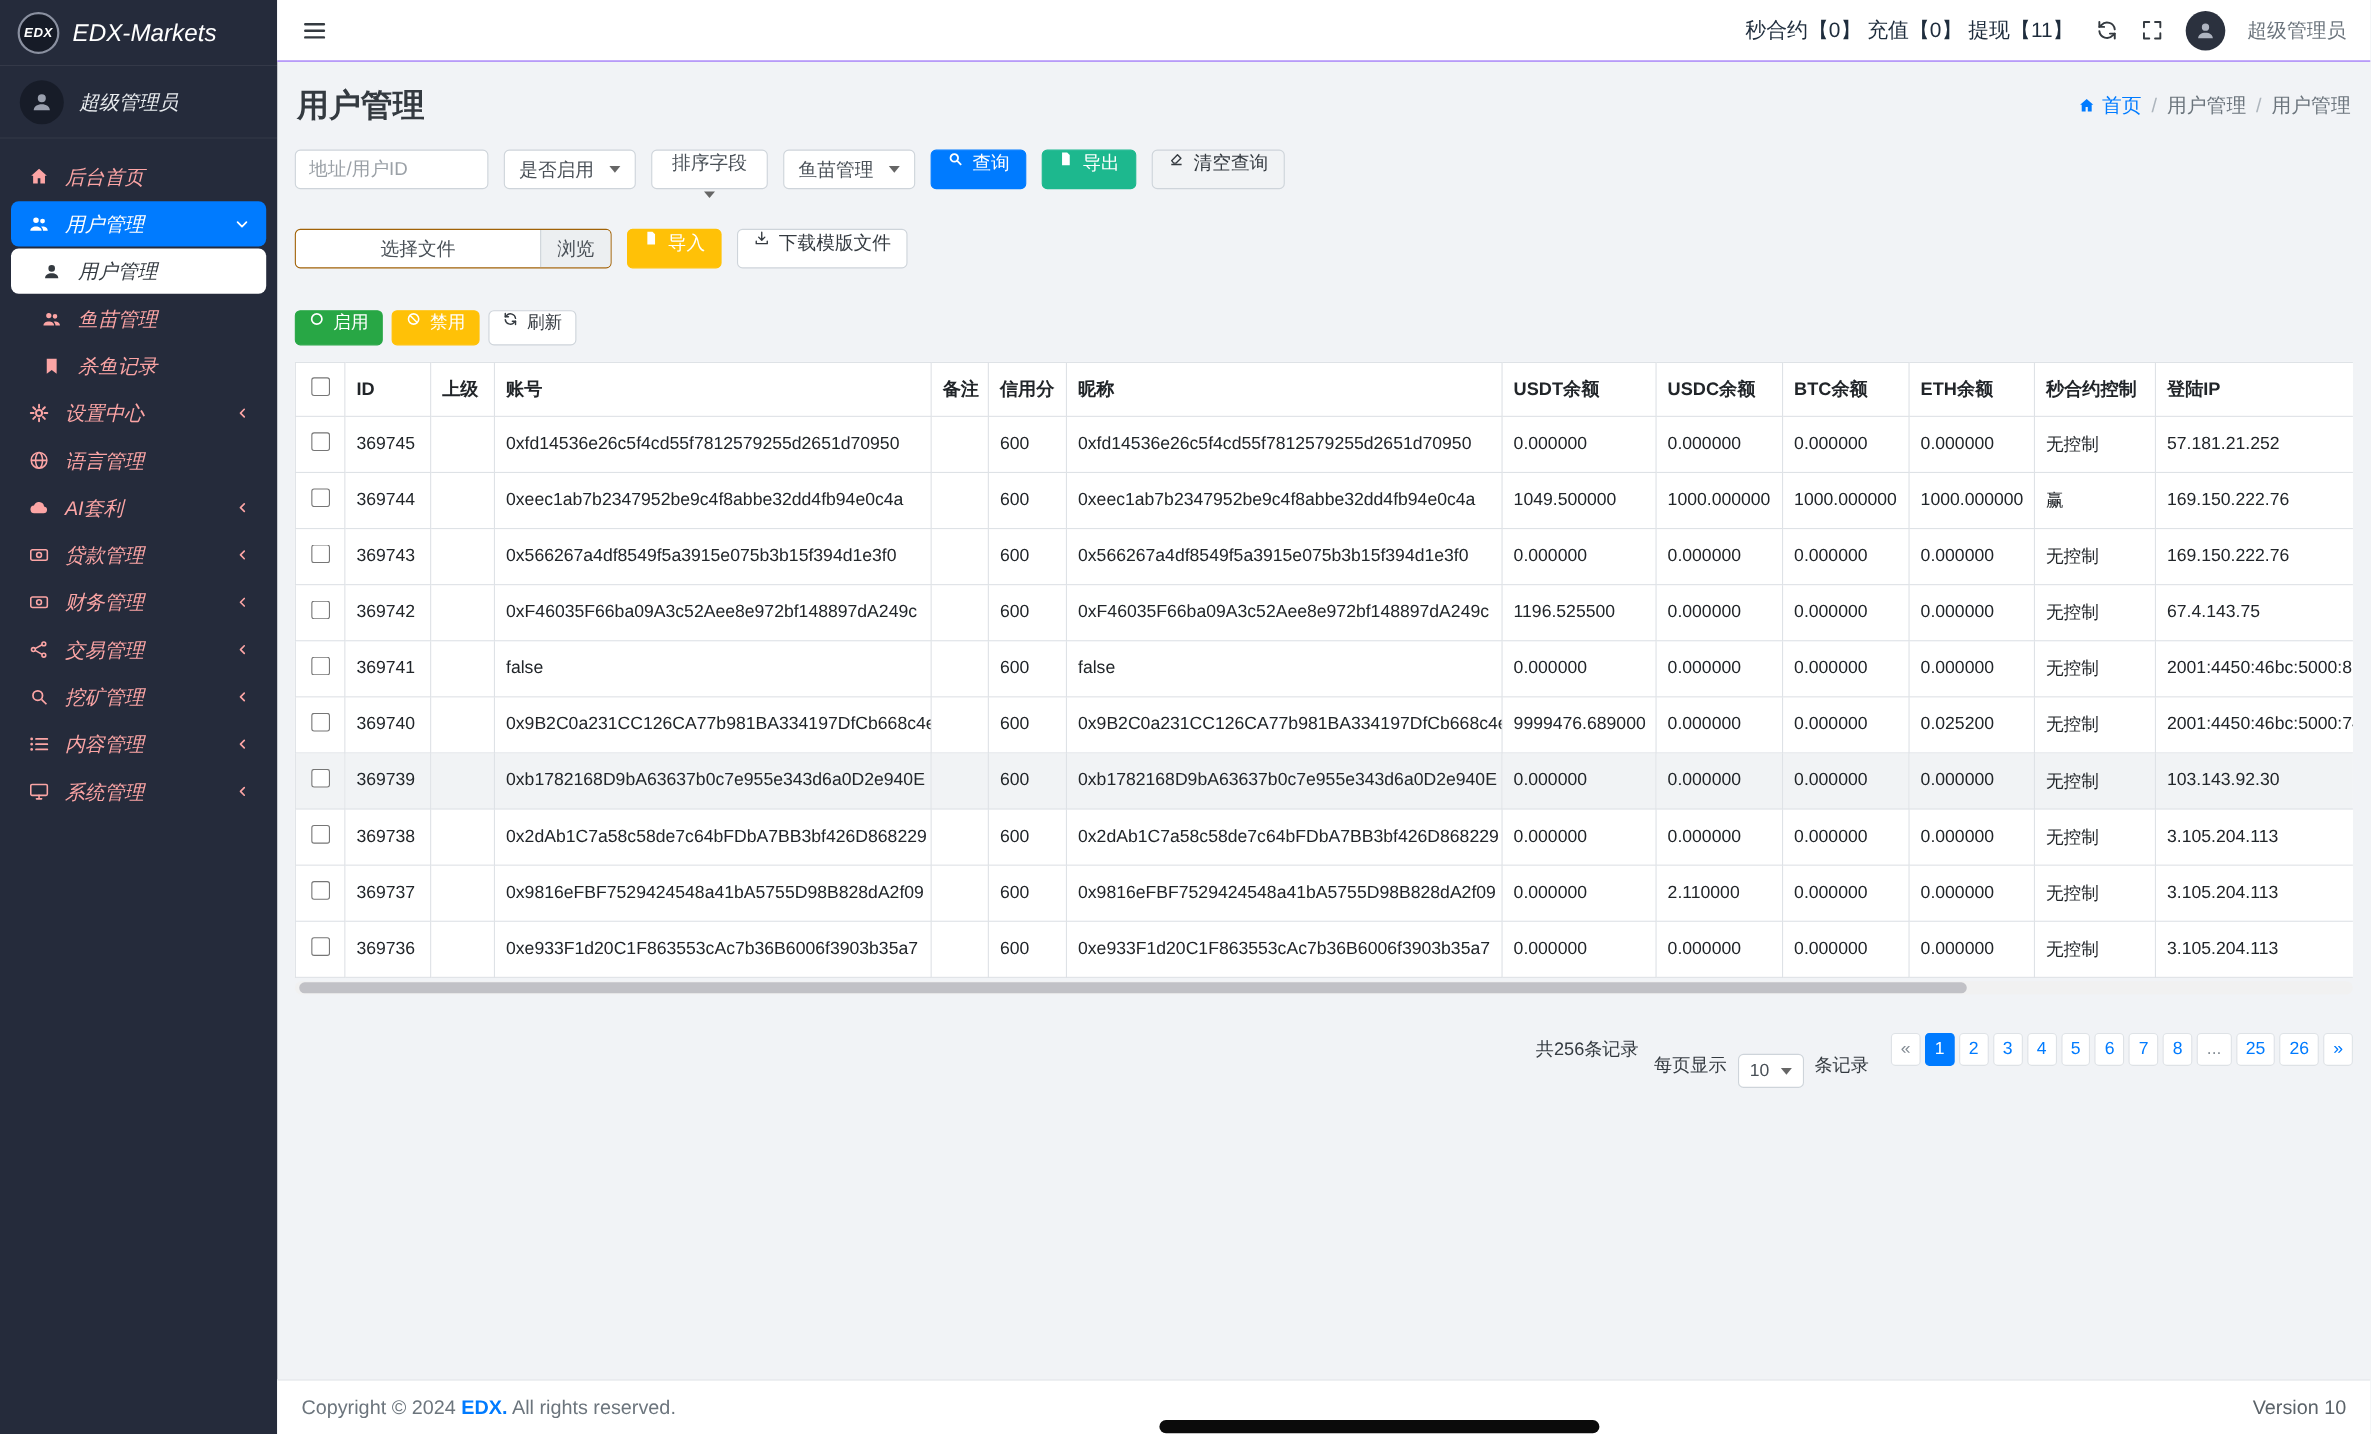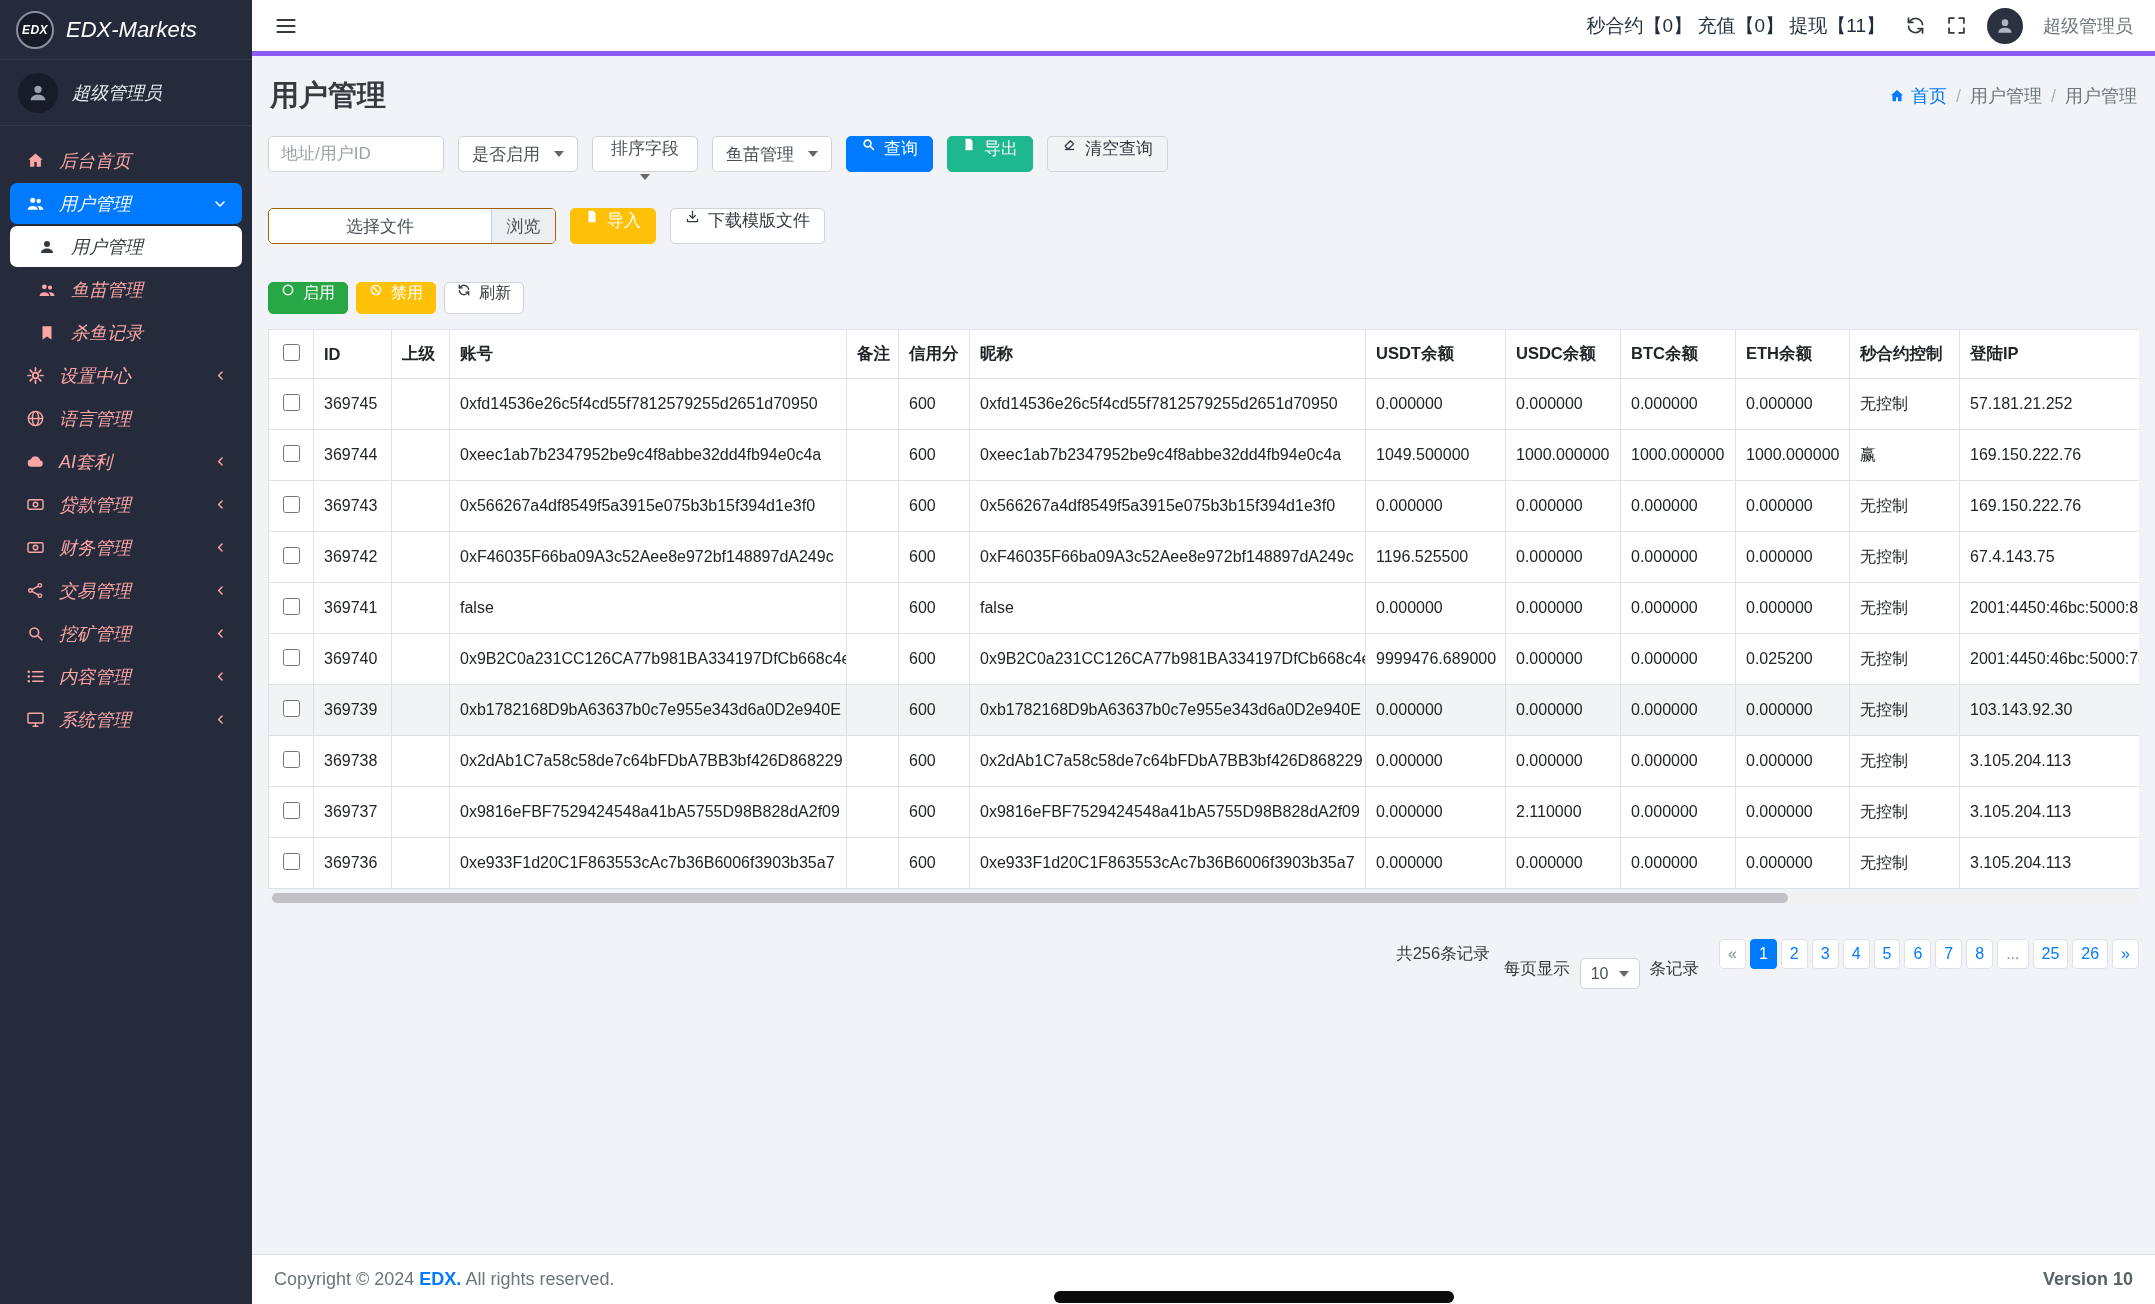--- a/index.html
+++ b/index.html
@@ -24,21 +24,21 @@
   .menu { margin-top:14px; padding:0 10px; display:flex; flex-direction:column; gap:2px; }
   .menu-item { height:41px; display:flex; align-items:center; gap:13px; padding:0 14px; border-radius:7px; color:#fca5a5; cursor:pointer; font-size:18px; white-space:nowrap; }
   .menu-item .mi-icon { width:22px; display:flex; justify-content:center; color:inherit; }
   .menu-item .chevron { margin-left:auto; display:flex; }
   .menu-item.active-parent { background:var(--primary,#007bff); color:#fff; }
   .menu-item.sub { padding-left:26px; }
   .menu-item.sub.active { background:#fff; color:#343a40; }
 
   
   .main { flex:1; display:flex; flex-direction:column; min-width:0; }
-  .topbar { height:56px; background:#fff; border-bottom:5px solid #8b5cf6; display:flex; align-items:center; padding:0 22px; }
+  .topbar { height:56px; background:#fff; border-bottom:1px solid #8b5cf6; display:flex; align-items:center; padding:0 22px; }
   .hamburger { color:#343a40; cursor:pointer; display:flex; }
   .topbar-right { margin-left:auto; display:flex; align-items:center; gap:20px; }
   .topbar-stats { font-size:19px; font-weight:500; color:#1f2d3d; }
   .topbar-iconbtn { color:#343a40; cursor:pointer; display:flex; }
   .topbar-avatar { width:36px; height:36px; border-radius:50%; background:#2b313e; color:#aeb4c0; display:flex; align-items:center; justify-content:center; }
   .topbar-role { color:#6c757d; font-size:18px; }
 
   .content { flex:1; padding:0 16px; display:flex; flex-direction:column; min-width:0; }
   .content-header { display:flex; align-items:center; justify-content:space-between; padding:20px 2px 16px; }
   .page-title { font-size:29px; font-weight:600; color:#343a40; }
@@ -88,21 +88,21 @@
   .per-page { display:flex; align-items:flex-start; gap:10px;margin-top:40px; }
   .per-page .select { height:31px; min-width:56px; padding:0 10px; gap:10px; font-size:16px; }
   .pager { display:flex; align-items:center; gap:4px; margin-left:6px; }
   .page-btn { min-width:26px; height:30px; padding:0 8px; display:inline-flex; align-items:center; justify-content:center; background:#fff; border:1px solid #dee2e6; border-radius:4px; color:var(--primary,#007bff); font-size:16px; cursor:pointer; }
   .page-btn.active { background:var(--primary,#007bff); border-color:var(--primary,#007bff); color:#fff; }
   .page-btn.disabled { color:#868e96; cursor:default; }
 
   
   .footer { height:50px; background:#fff; border-top:1px solid #dee2e6; display:flex; align-items:center; justify-content:space-between; padding:0 22px; color:#6c757d; font-size:18px; }
   .footer .brand-link { color:var(--primary,#007bff); font-weight:600; cursor:pointer; }
-  .footer .version { font-weight:700; color:#5a6268; }
+  .footer .version { font-weight:400; color:#5a6268; }
 
   .bottom-indicator { position:absolute; left:1054px; bottom:1px; width:400px; height:12px; background:#0b0b0b; border-radius:7px; z-index:10; }
 </style>
 </head>
 <body>
 
 <aside class="sidebar">
   <div class="brand">
     <span class="brand-logo">EDX</span>
     <span class="brand-name">EDX-Markets</span>

